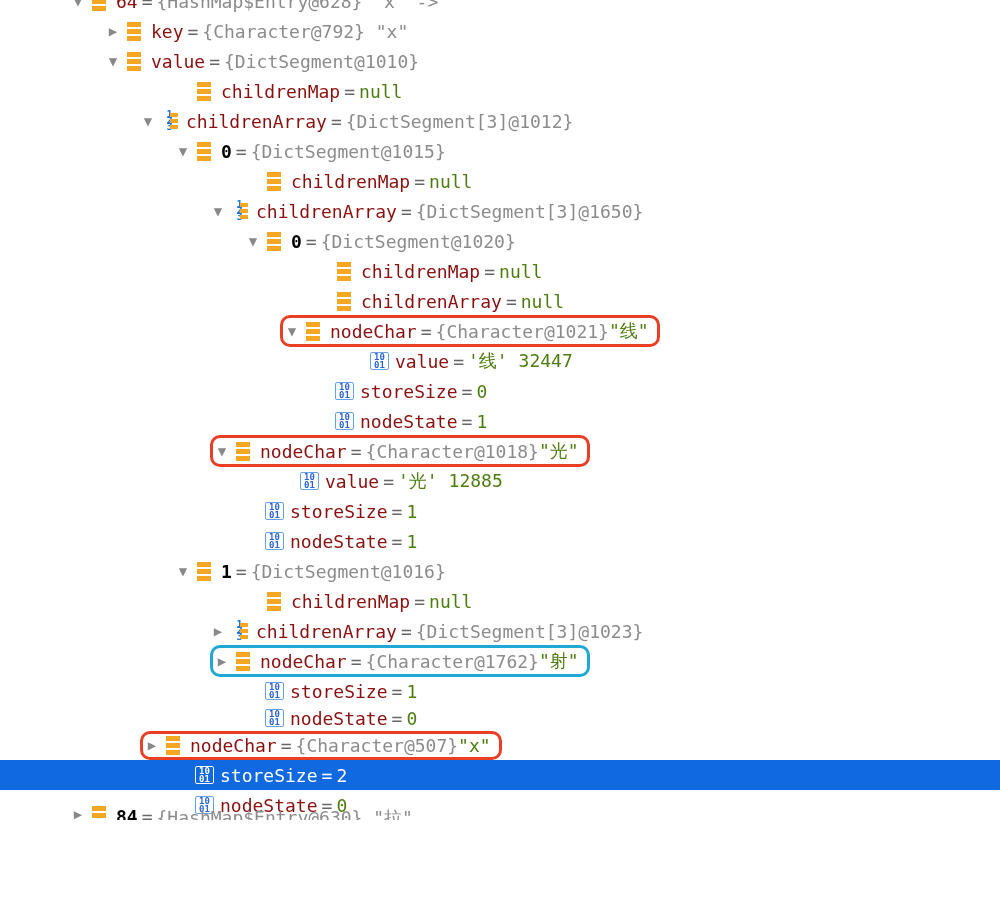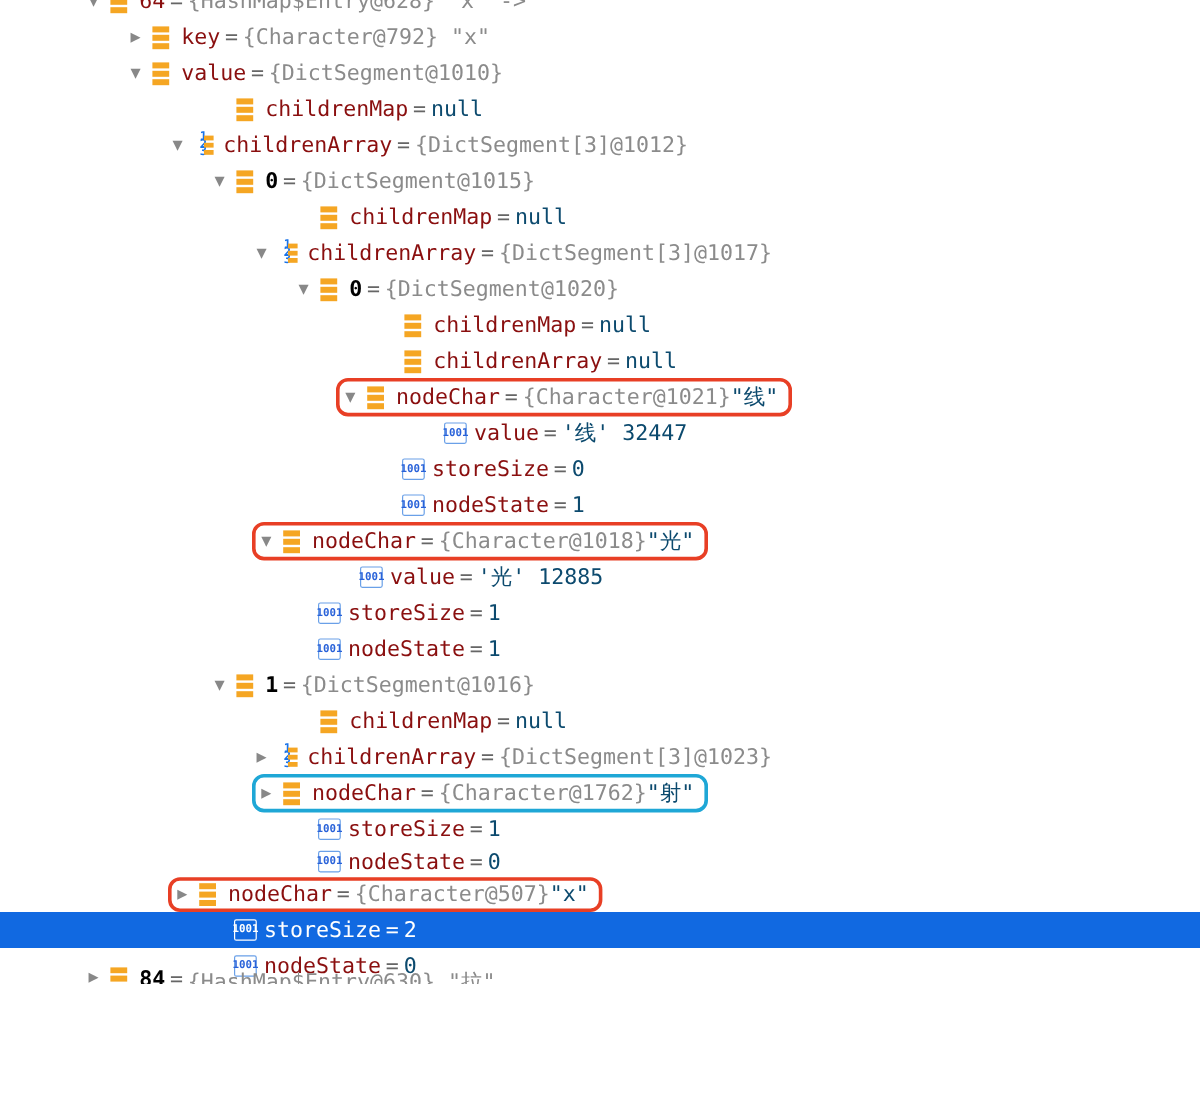--- a/index.html
+++ b/index.html
@@ -92,27 +92,27 @@
     box-shadow: 0 6px 0 #f5a623;
   }
   .ico-prim {
     border: 1px solid #6aa0e8;
     border-radius: 2px;
     width: 17px;
     height: 16px;
     font-size: 9px;
     color: #2962d9;
     line-height: 8px;
-    flex-direction: row;
+    flex-direction: column;
     font-weight: 700;
   }
   .field-name { color: #8a0f0f; }
   .eq { color: #666; margin: 0 4px; }
   .value-gray { color: #8b8b8b; }
-  .value-black { color: #0c4a6e; }
+  .value-black { color: #4d7c0f; }
   .value-bold { color: #000; font-weight: 600; }
   .highlight-box {
     border: 3px solid #e83f25;
     border-radius: 10px;
     padding: 1px 8px 1px 1px;
   }
   .highlight-box-blue {
     border: 3px solid #1fa7d6;
     border-radius: 10px;
     padding: 1px 8px 1px 1px;
@@ -205,21 +205,21 @@
       <span class="ico ico-arr">
         <span class="num123">
           <span>1</span>
           <span>2</span>
           <span>3</span>
         </span>
         <span class="bars"></span>
       </span>
       <span class="field-name">childrenArray</span>
       <span class="eq"> = </span>
-      <span class="value-gray">{DictSegment[3]@1017}</span>
+      <span class="value-gray">{DictSegment[3]@1650}</span>
     </div>
     <div class="row">
       <span class="indent" style="width: 245px;"></span>
       <span class="arrow">▼</span>
       <span class="ico ico-obj"></span>
       <span class="value-bold">0</span>
       <span class="eq"> = </span>
       <span class="value-gray">{DictSegment@1020}</span>
     </div>
     <div class="row">

